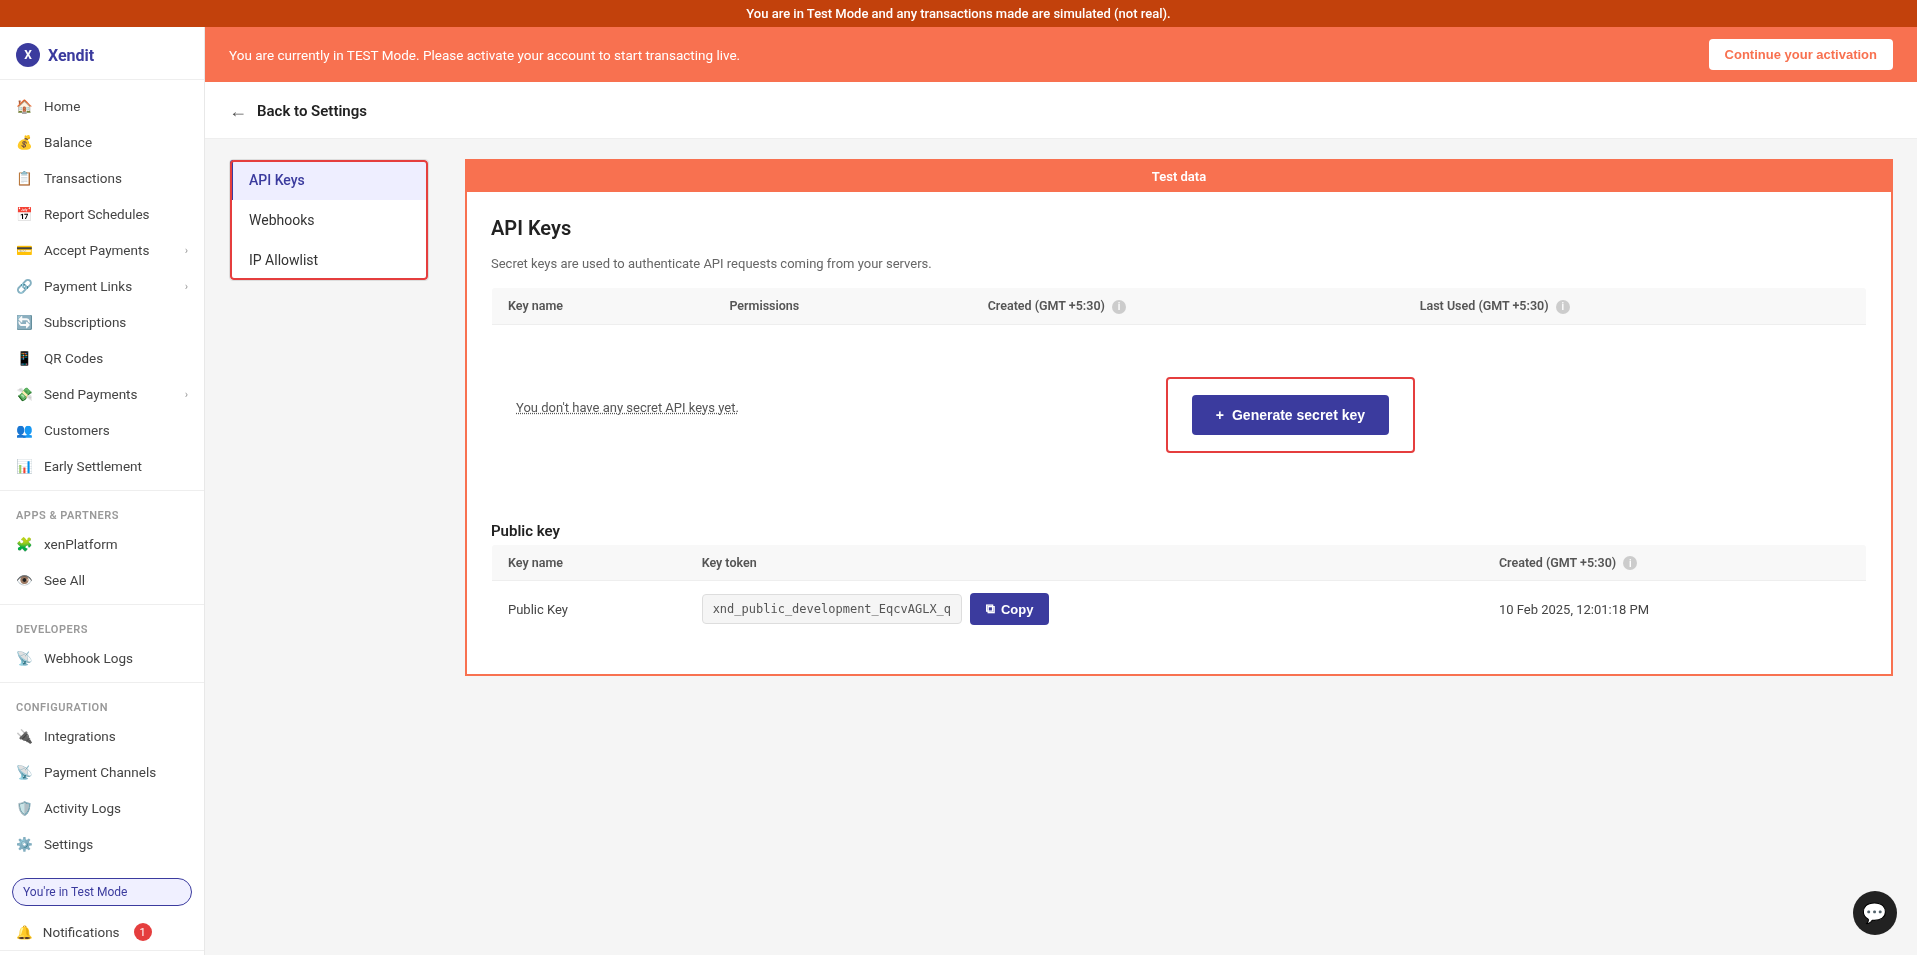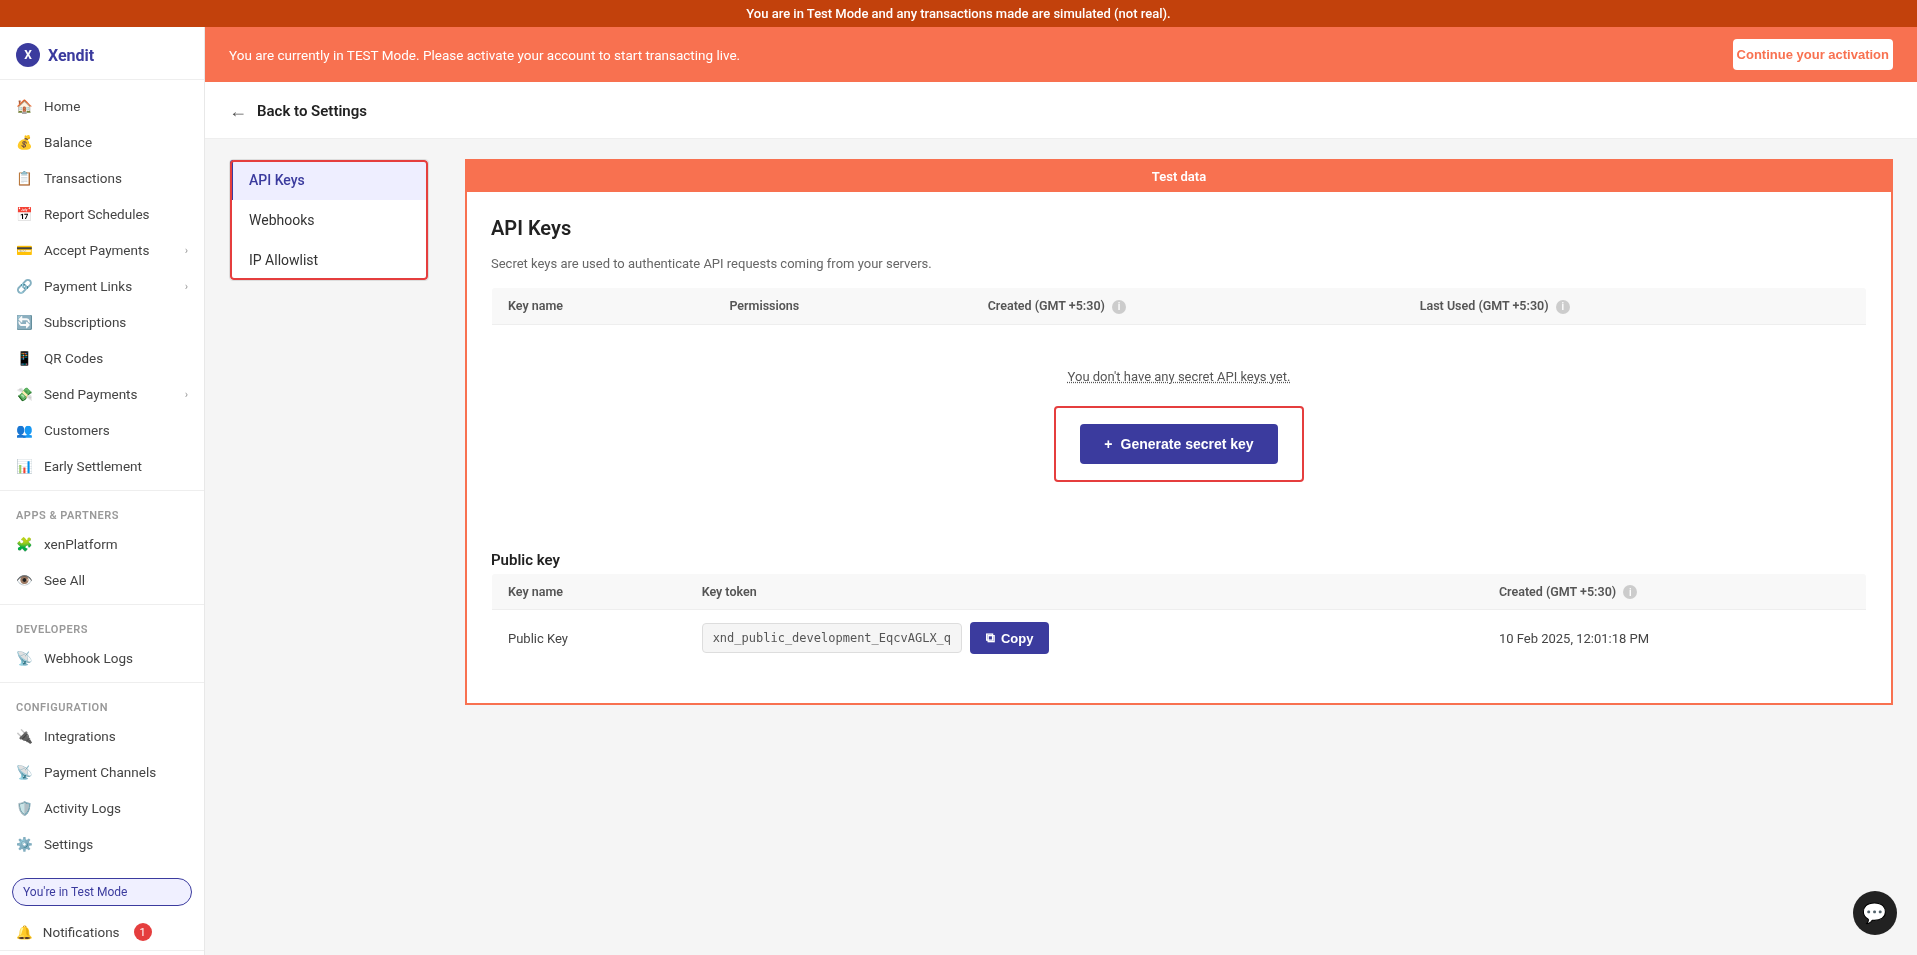--- a/index.html
+++ b/index.html
@@ -139,21 +139,21 @@
       align-items: center;
       justify-content: space-between;
       font-size: 13.5px;
       flex-shrink: 0;
     }
 
     .activation-btn {
       background: #fff;
       color: #f87150;
       border: none;
-      padding: 8px 4px;
+      padding: 8px 16px;
       border-radius: 4px;
       font-weight: 600;
       font-size: 13px;
       cursor: pointer;
       white-space: nowrap;
     }
 
     .page-content {
       flex: 1;
       overflow-y: auto;
@@ -294,21 +294,21 @@
     .empty-row td {
       text-align: center;
       padding: 24px;
       color: #888;
       font-size: 13px;
     }
 
     
     .generate-key-area {
       display: flex;
-      flex-direction: column;
+      flex-direction: row;
       align-items: center;
       padding: 20px 0 12px;
       position: relative;
     }
 
     .generate-key-area .no-keys-text {
       font-size: 13px;
       color: #555;
       margin-bottom: 14px;
       text-decoration: underline dotted;

